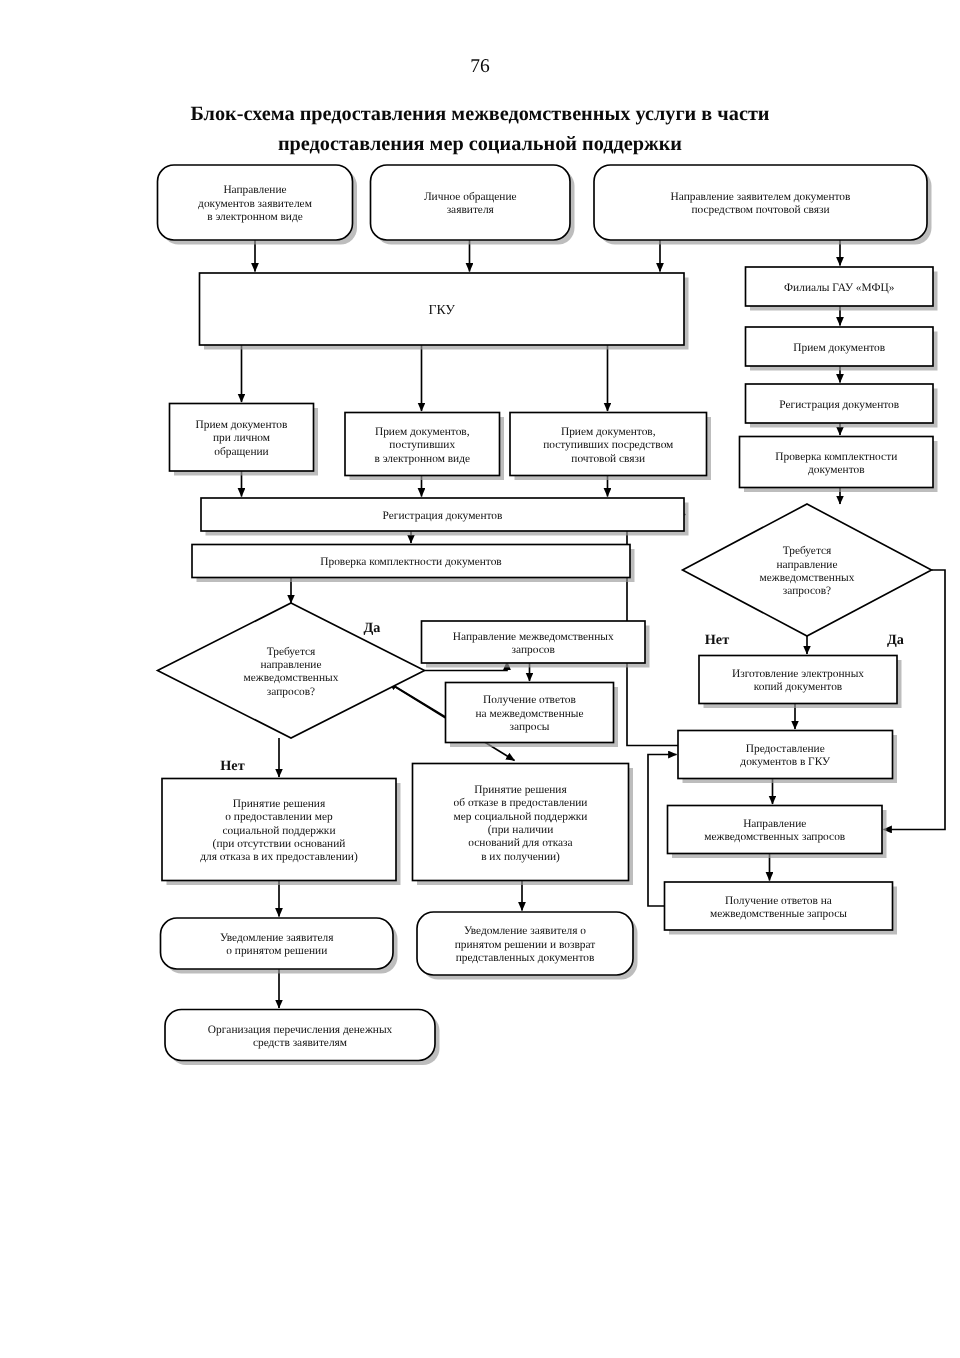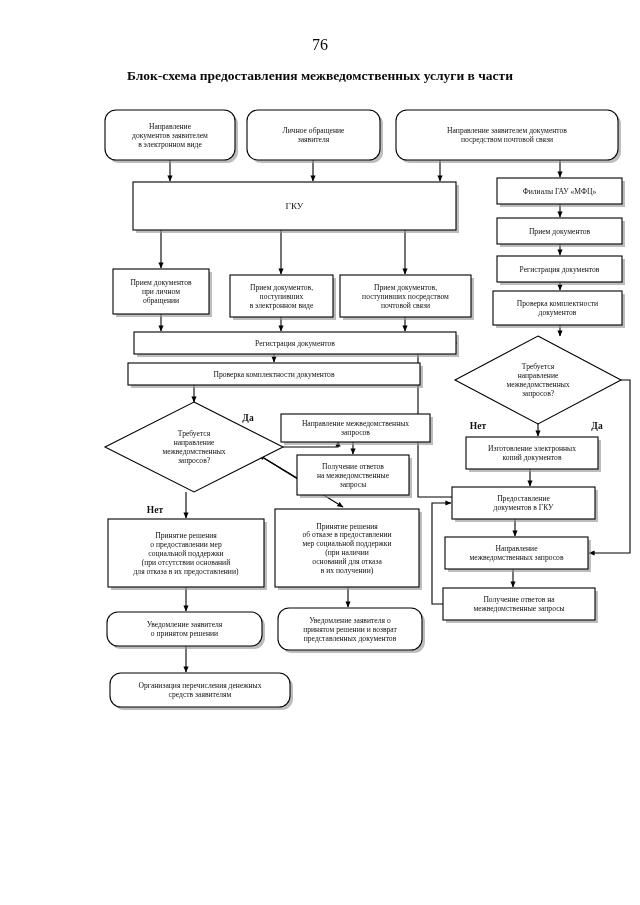--- a/index.html
+++ b/index.html
@@ -5,21 +5,21 @@
   html,body{margin:0;padding:0;background:#ffffff;}
   body{
     width:640px;height:905px;
     font-family:"Liberation Serif", serif;
     color:#0a0a0a;
     -webkit-font-smoothing:antialiased;
   }
   #page{position:relative;width:640px;height:905px;overflow:hidden;background:#fff;}
   .page-number{
     position:absolute;top:36px;left:0;width:640px;
-    text-align:center;font-size:16px;font-family:"Liberation Serif",serif;
+    text-align:center;font-size:13px;font-family:"Liberation Serif",serif;
   }
   .doc-title{
     position:absolute;top:66px;left:70px;width:500px;
     text-align:center;font-size:13.5px;font-weight:bold;
     line-height:1.45;font-family:"Liberation Serif",serif;
   }
   .doc-title div{display:block;}
   svg#flow{position:absolute;top:0;left:0;width:640px;height:905px;}
   svg#flow text{font-family:"Liberation Serif",serif;fill:#111;}
   .node-box{fill:#ffffff;stroke:#000000;stroke-width:1.1;}
@@ -31,20 +31,21 @@
 </style>
 </head>
 <body>
 
 <div id="page">
 
   <div class="page-number">76</div>
 
   <div class="doc-title">
     <div>Блок-схема предоставления межведомственных услуги в части</div>
+    <div>предоставления мер социальной поддержки</div>
   </div>
 
   <svg id="flow" viewBox="0 0 640 905">
     <defs>
       <marker id="arrowhead" markerWidth="7" markerHeight="7" refX="5.6" refY="2.6" orient="auto" markerUnits="userSpaceOnUse">
         <path d="M0,0 L6,2.6 L0,5.2 z" fill="#000000"></path>
       </marker>
     </defs>
     <g id="edges-layer">
         <path d="M170,160 L170,181" class="edge" marker-end="url(#arrowhead)"></path>

